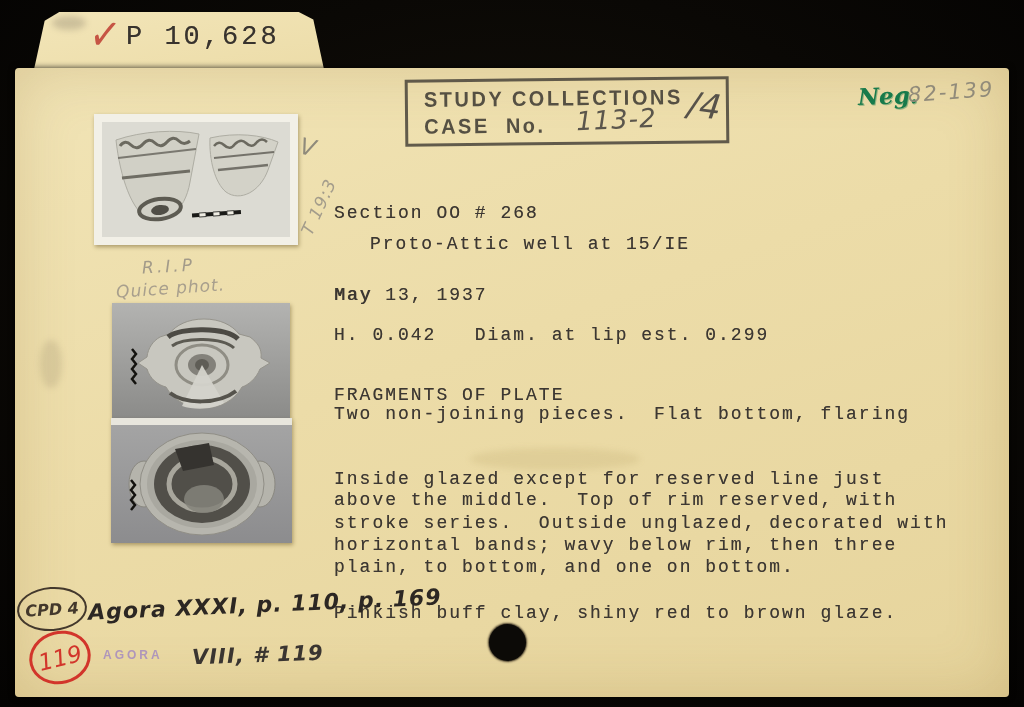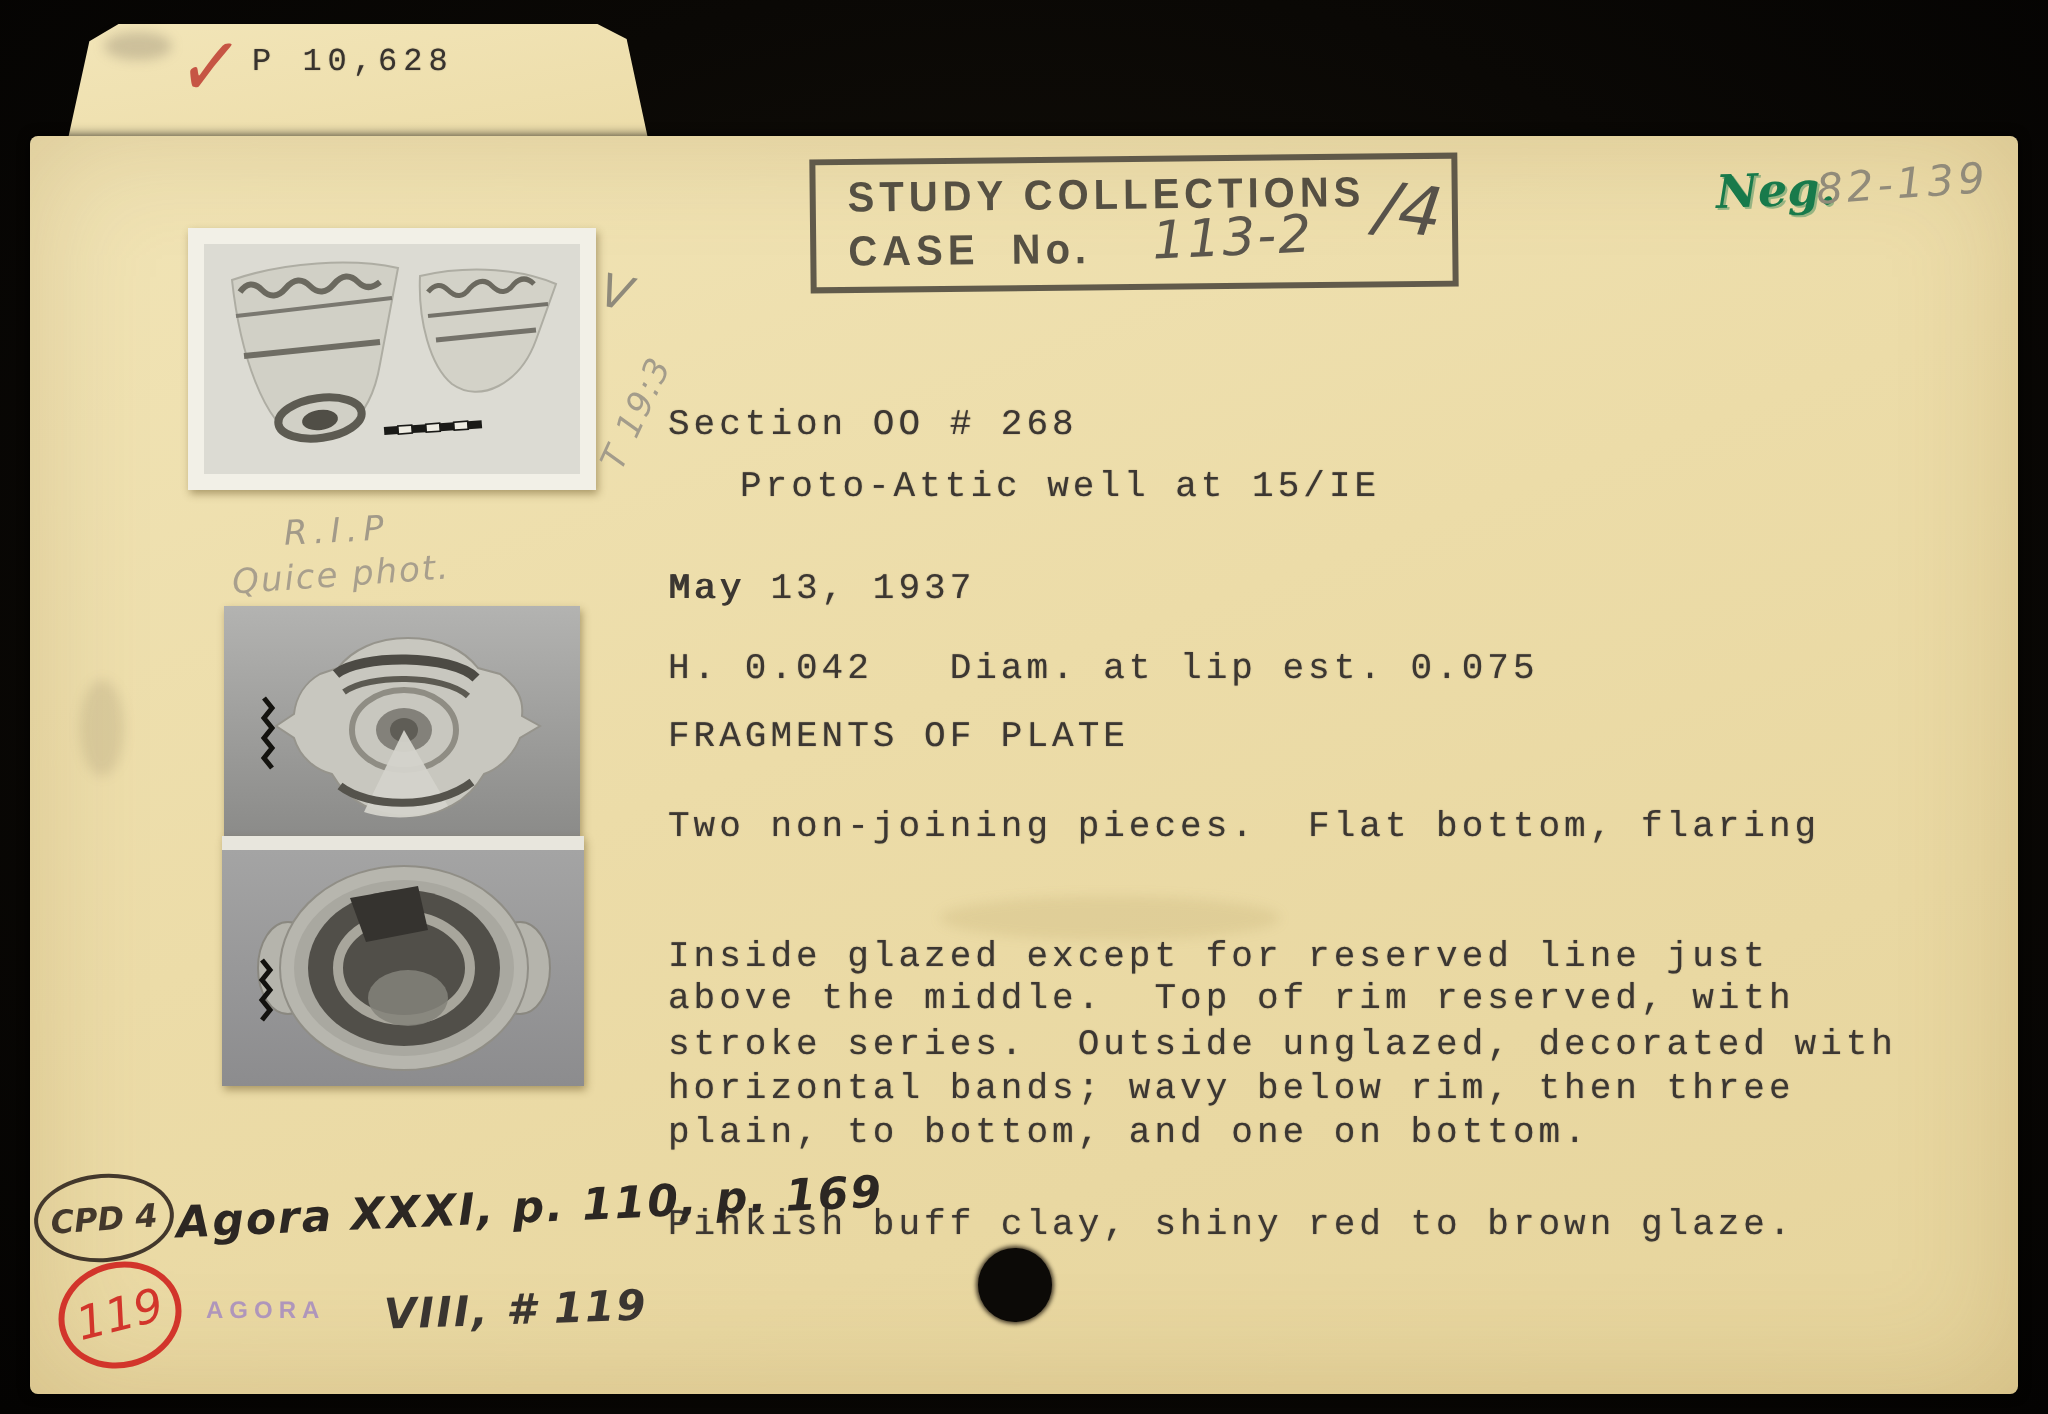--- a/index.html
+++ b/index.html
@@ -50,21 +50,21 @@
 <div class="page">
 
   <div class="card-tab"></div>
   <div class="card-body"></div>
 
   <div class="smudge" style="left:52px;top:16px;width:34px;height:14px;background:rgba(110,100,85,.28);"></div>
   <div class="smudge" style="left:40px;top:340px;width:22px;height:48px;background:rgba(100,88,62,.14);"></div>
   <div class="smudge" style="left:470px;top:448px;width:170px;height:22px;background:rgba(150,120,60,.12);"></div>
 
   <div class="check">✓</div>
-  <div class="typed" style="left:126px;top:22px;font-size:16px;letter-spacing:3px;color:#38332e;">P 10,628</div>
+  <div class="typed" style="left:126px;top:22px;font-size:27px;letter-spacing:3px;color:#38332e;">P 10,628</div>
 
   <div class="stampbox">
     <div class="s1">STUDY COLLECTIONS</div>
     <div class="s2">CASE  No.</div>
     <div class="case-num">113-2</div>
     <div class="case-suffix">/4</div>
   </div>
 
   <div class="hand" style="left:858px;top:82px;font-size:23px;font-weight:bold;color:#187a4b;
        font-family:'DejaVu Serif',serif;transform:rotate(-2deg);text-shadow:1px 1px 0 rgba(24,122,75,.4);">Neg.</div>
@@ -139,22 +139,22 @@
       <ellipse cx="91" cy="59" rx="33" ry="26" fill="none" stroke="#a8a69c" stroke-width="5"></ellipse>
       <path d="M64,24 L98,18 L103,40 L72,46 Z" fill="#35332f"></path>
       <ellipse cx="93" cy="74" rx="20" ry="14" fill="#84827a" opacity=".85"></ellipse>
       <path d="M20,55 l4,5 l-4,5 l4,5 l-4,5 l4,5 l-4,5" stroke="#13120f" stroke-width="2.5" fill="none"></path>
     </svg>
   </div>
 
   <div class="typed typed-line" style="top:203px;">Section OO # 268</div>
   <div class="typed typed-line" style="top:234px;margin-left:36px;">Proto-Attic well at 15/IE</div>
   <div class="typed typed-line" style="top:285px;"><span class="typed-bold">May</span><span> 13, 1937</span></div>
-  <div class="typed typed-line" style="top:325px;">H. 0.042   Diam. at lip est. 0.075</div>
-  <div class="typed typed-line" style="top:359px;">FRAGMENTS OF PLATE</div>
+  <div class="typed typed-line" style="top:325px;">H. 0.042   Diam. at lip est. 0.299</div>
+  <div class="typed typed-line" style="top:385px;">FRAGMENTS OF PLATE</div>
   <div class="typed typed-line" style="top:404px;">Two non-joining pieces.  Flat bottom, flaring</div>
   <div class="typed typed-line" style="top:469px;">Inside glazed except for reserved line just</div>
   <div class="typed typed-line" style="top:464px;margin-top:26px;">above the middle.  Top of rim reserved, with</div>
   <div class="typed typed-line" style="top:513px;">stroke series.  Outside unglazed, decorated with</div>
   <div class="typed typed-line" style="top:535px;">horizontal bands; wavy below rim, then three</div>
   <div class="typed typed-line" style="top:557px;">plain, to bottom, and one on bottom.</div>
   <div class="typed typed-line" style="top:603px;">Pinkish buff clay, shiny red to brown glaze.</div>
 
   <div class="hole"></div>
 

